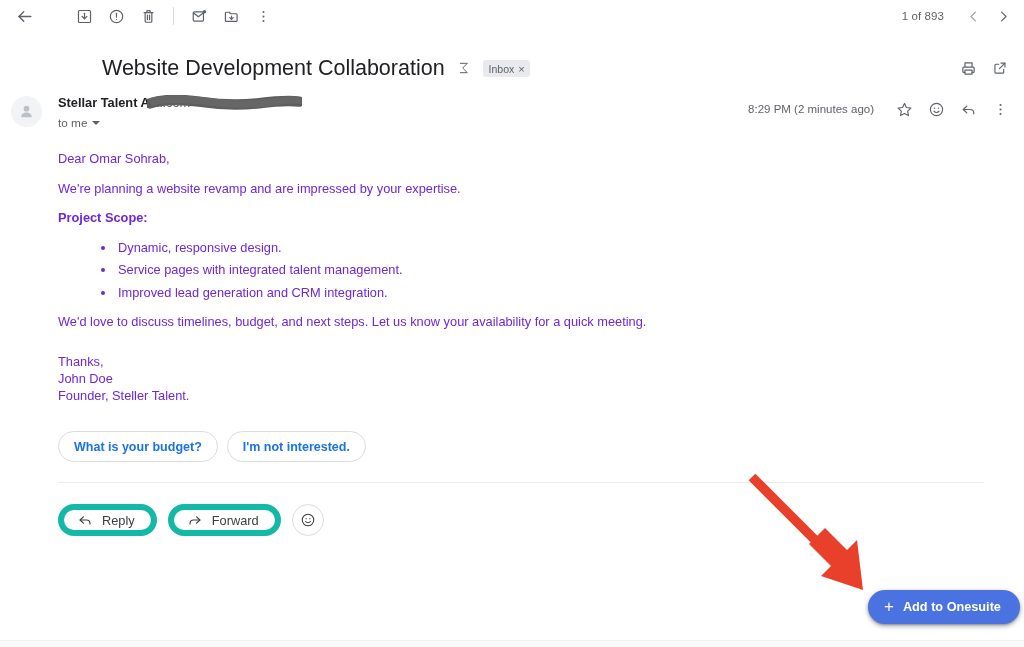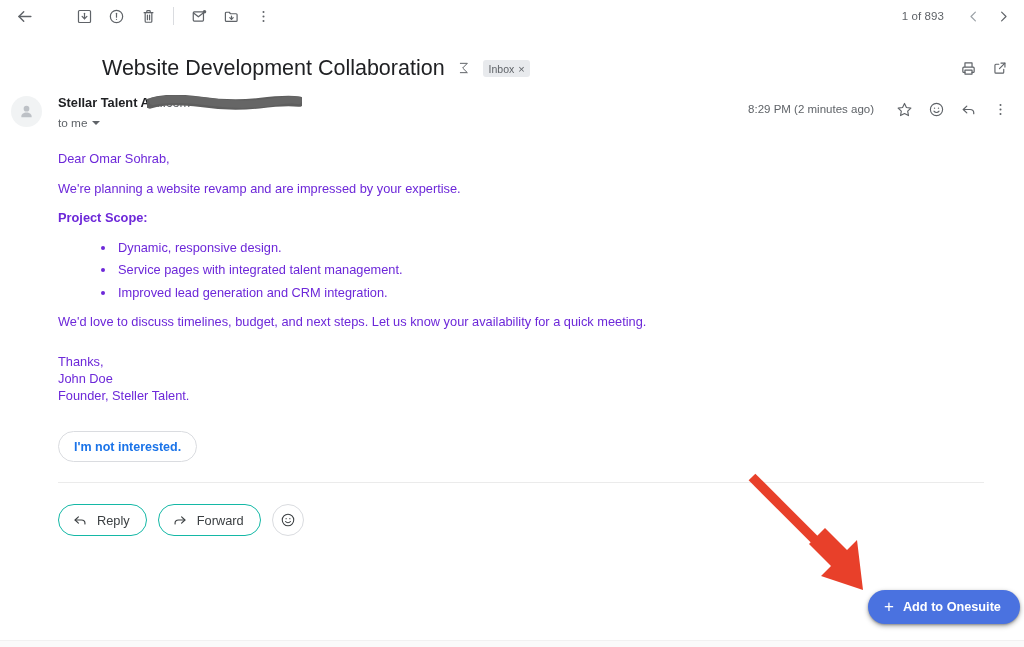--- a/index.html
+++ b/index.html
@@ -245,21 +245,21 @@
   
   .actions {
     position: absolute;
     top: 504px; left: 58px;
     display: flex;
     gap: 11px;
     align-items: center;
   }
   .action-btn {
     height: 32px;
-    border: 1px solid #14b8a6;
+    border: 6px solid #14b8a6;
     border-radius: 17px;
     background: #fff;
     color: #3c4043;
     font-size: 12.8px;
     padding: 0 16px 0 13px;
     display: flex;
     align-items: center;
     gap: 9px;
     cursor: pointer;
     white-space: nowrap;
@@ -493,20 +493,21 @@
       <li>Improved lead generation and CRM integration.</li>
     </ul>
     <p>We'd love to discuss timelines, budget, and next steps. Let us know your availability for a quick meeting.</p>
     <div class="spacer-sm"></div>
     <div class="sig-line">Thanks,</div>
     <div class="sig-line">John Doe</div>
     <div class="sig-line">Founder, Steller Talent.</div>
   </div>
 
   <div class="smart-replies">
+    <div class="chip">What is your budget?</div>
     <div class="chip">I'm not interested.</div>
   </div>
 
   <div class="divider"></div>
 
   <div class="actions">
     <div class="action-btn">
       <svg width="16" height="16" viewBox="0 0 24 24" fill="none" stroke="currentColor" stroke-width="1.7" stroke-linecap="round" stroke-linejoin="round">
         <polyline points="9.6,7.2 4.6,12 9.6,16.8"></polyline>
         <path d="M4.8 12h9.4c3.1 0 5.2 1.8 5.2 4.6v1.4"></path>

